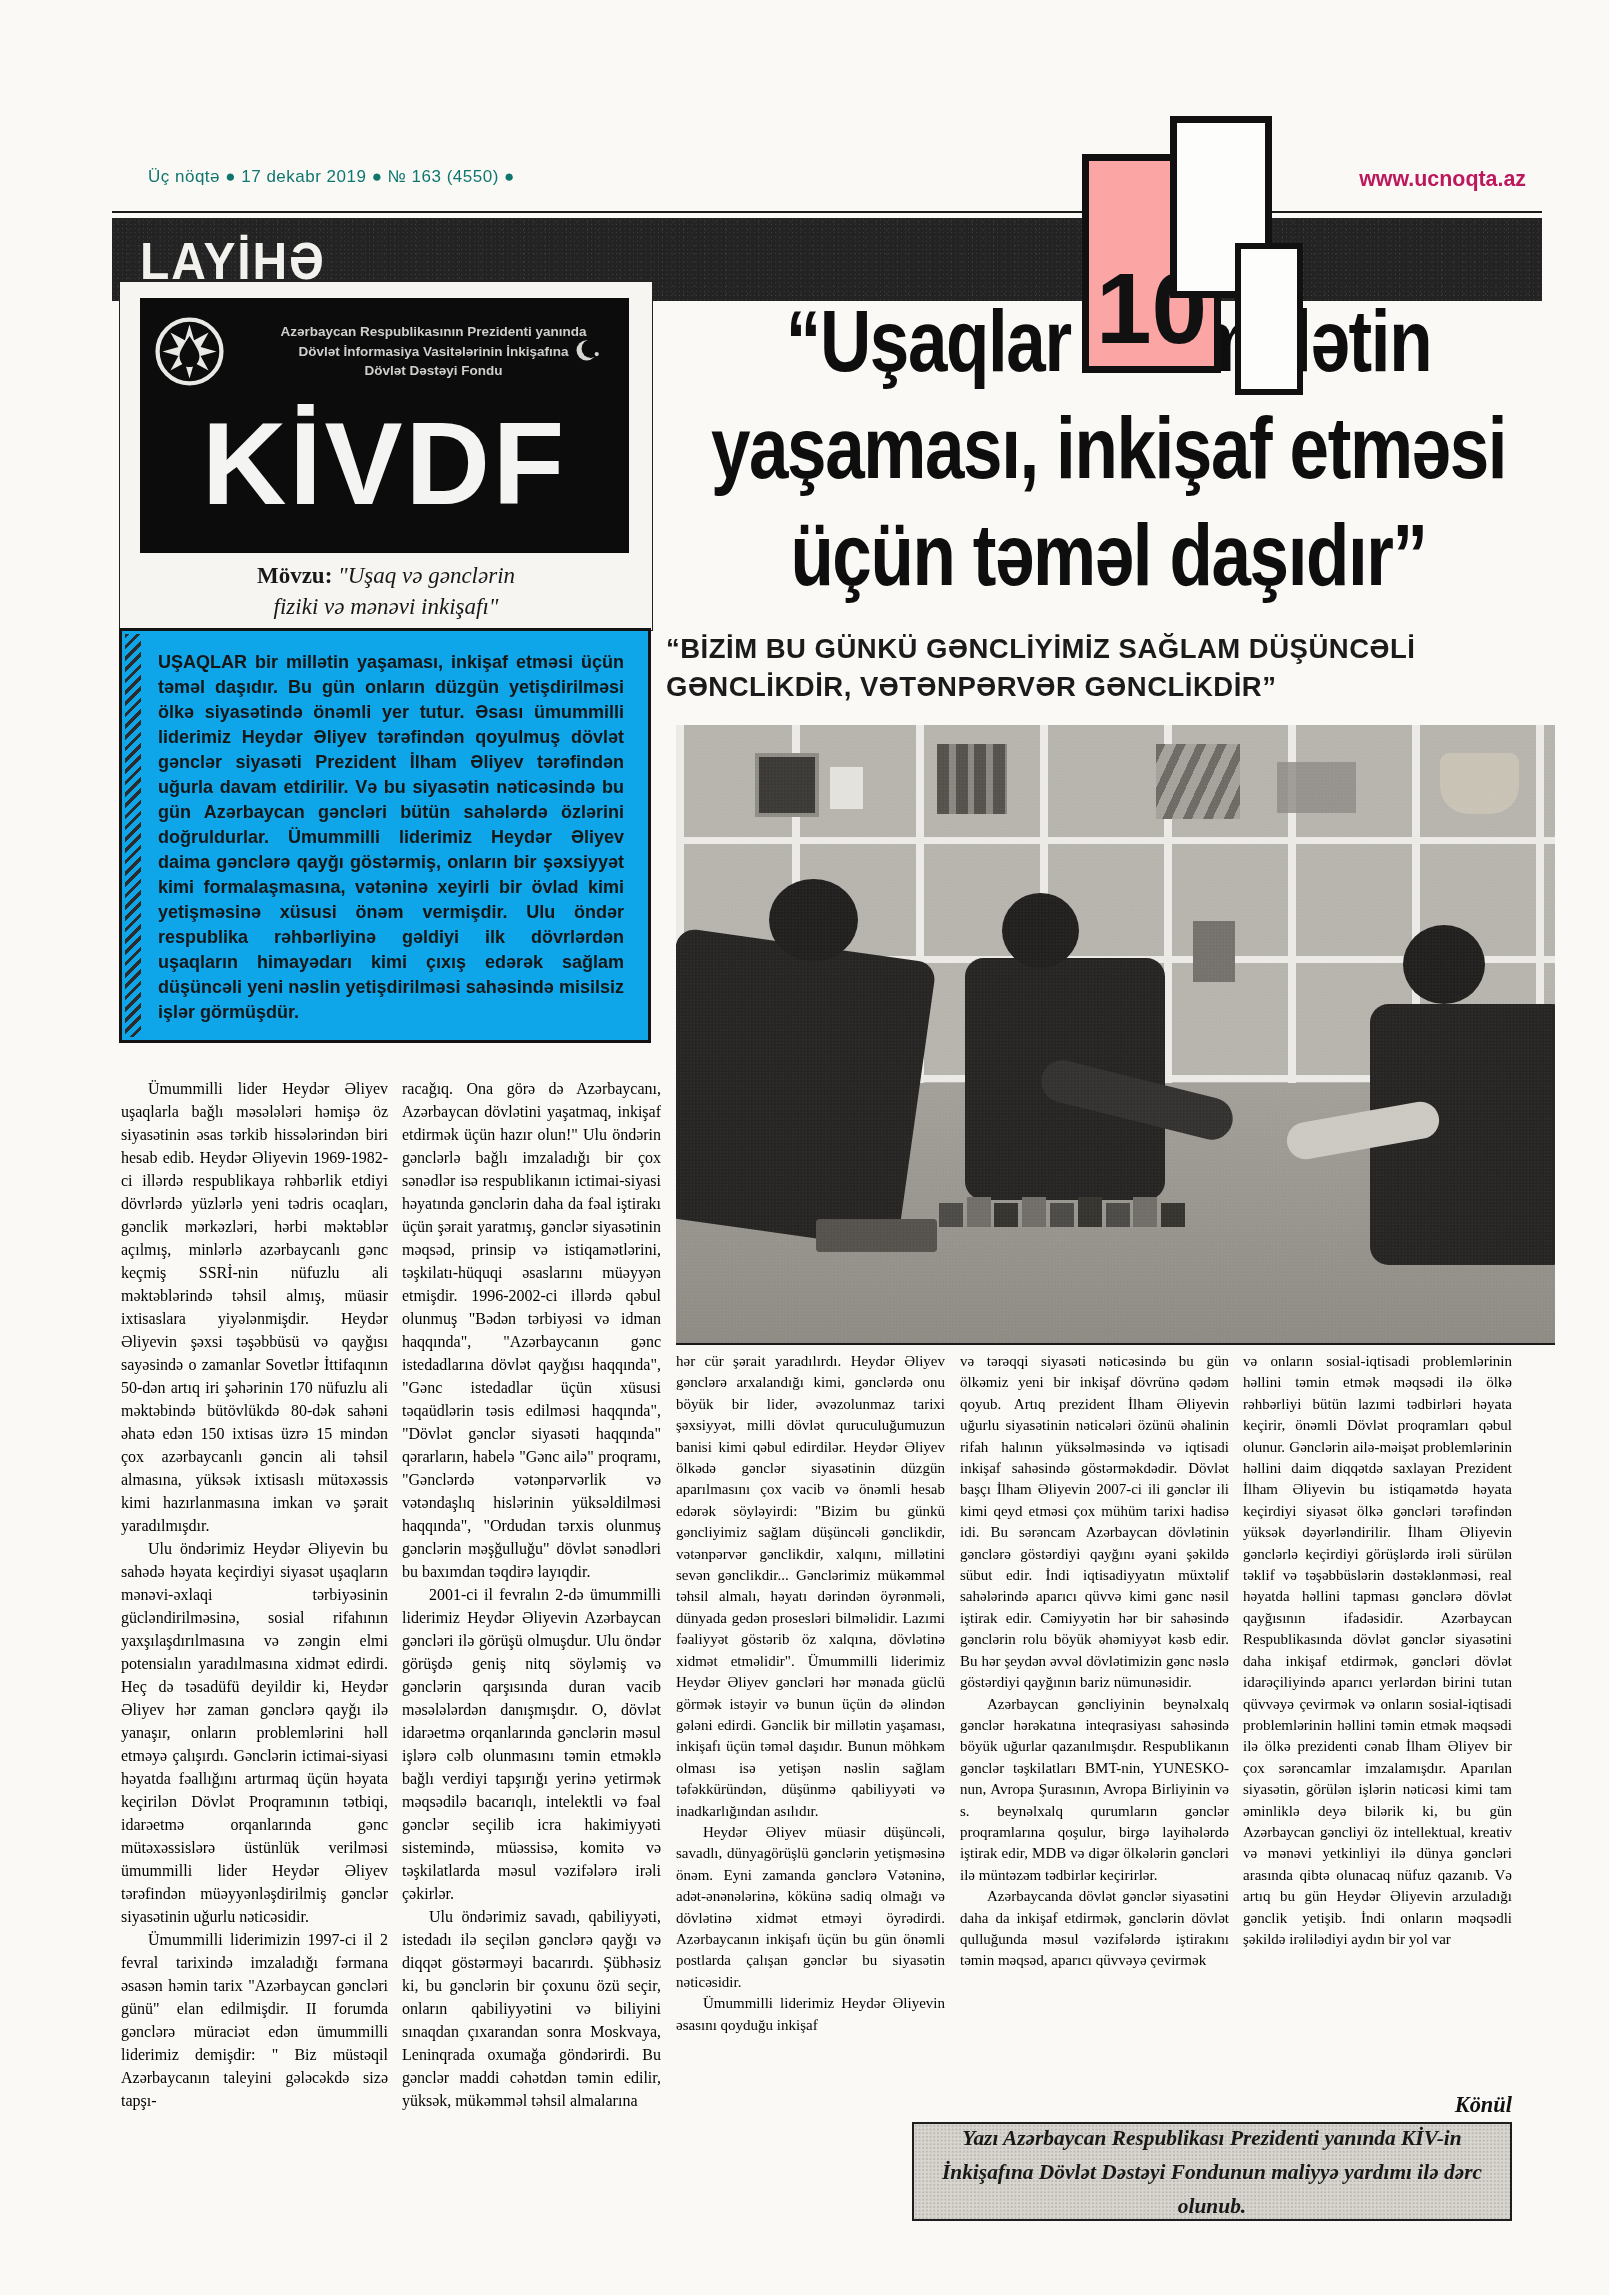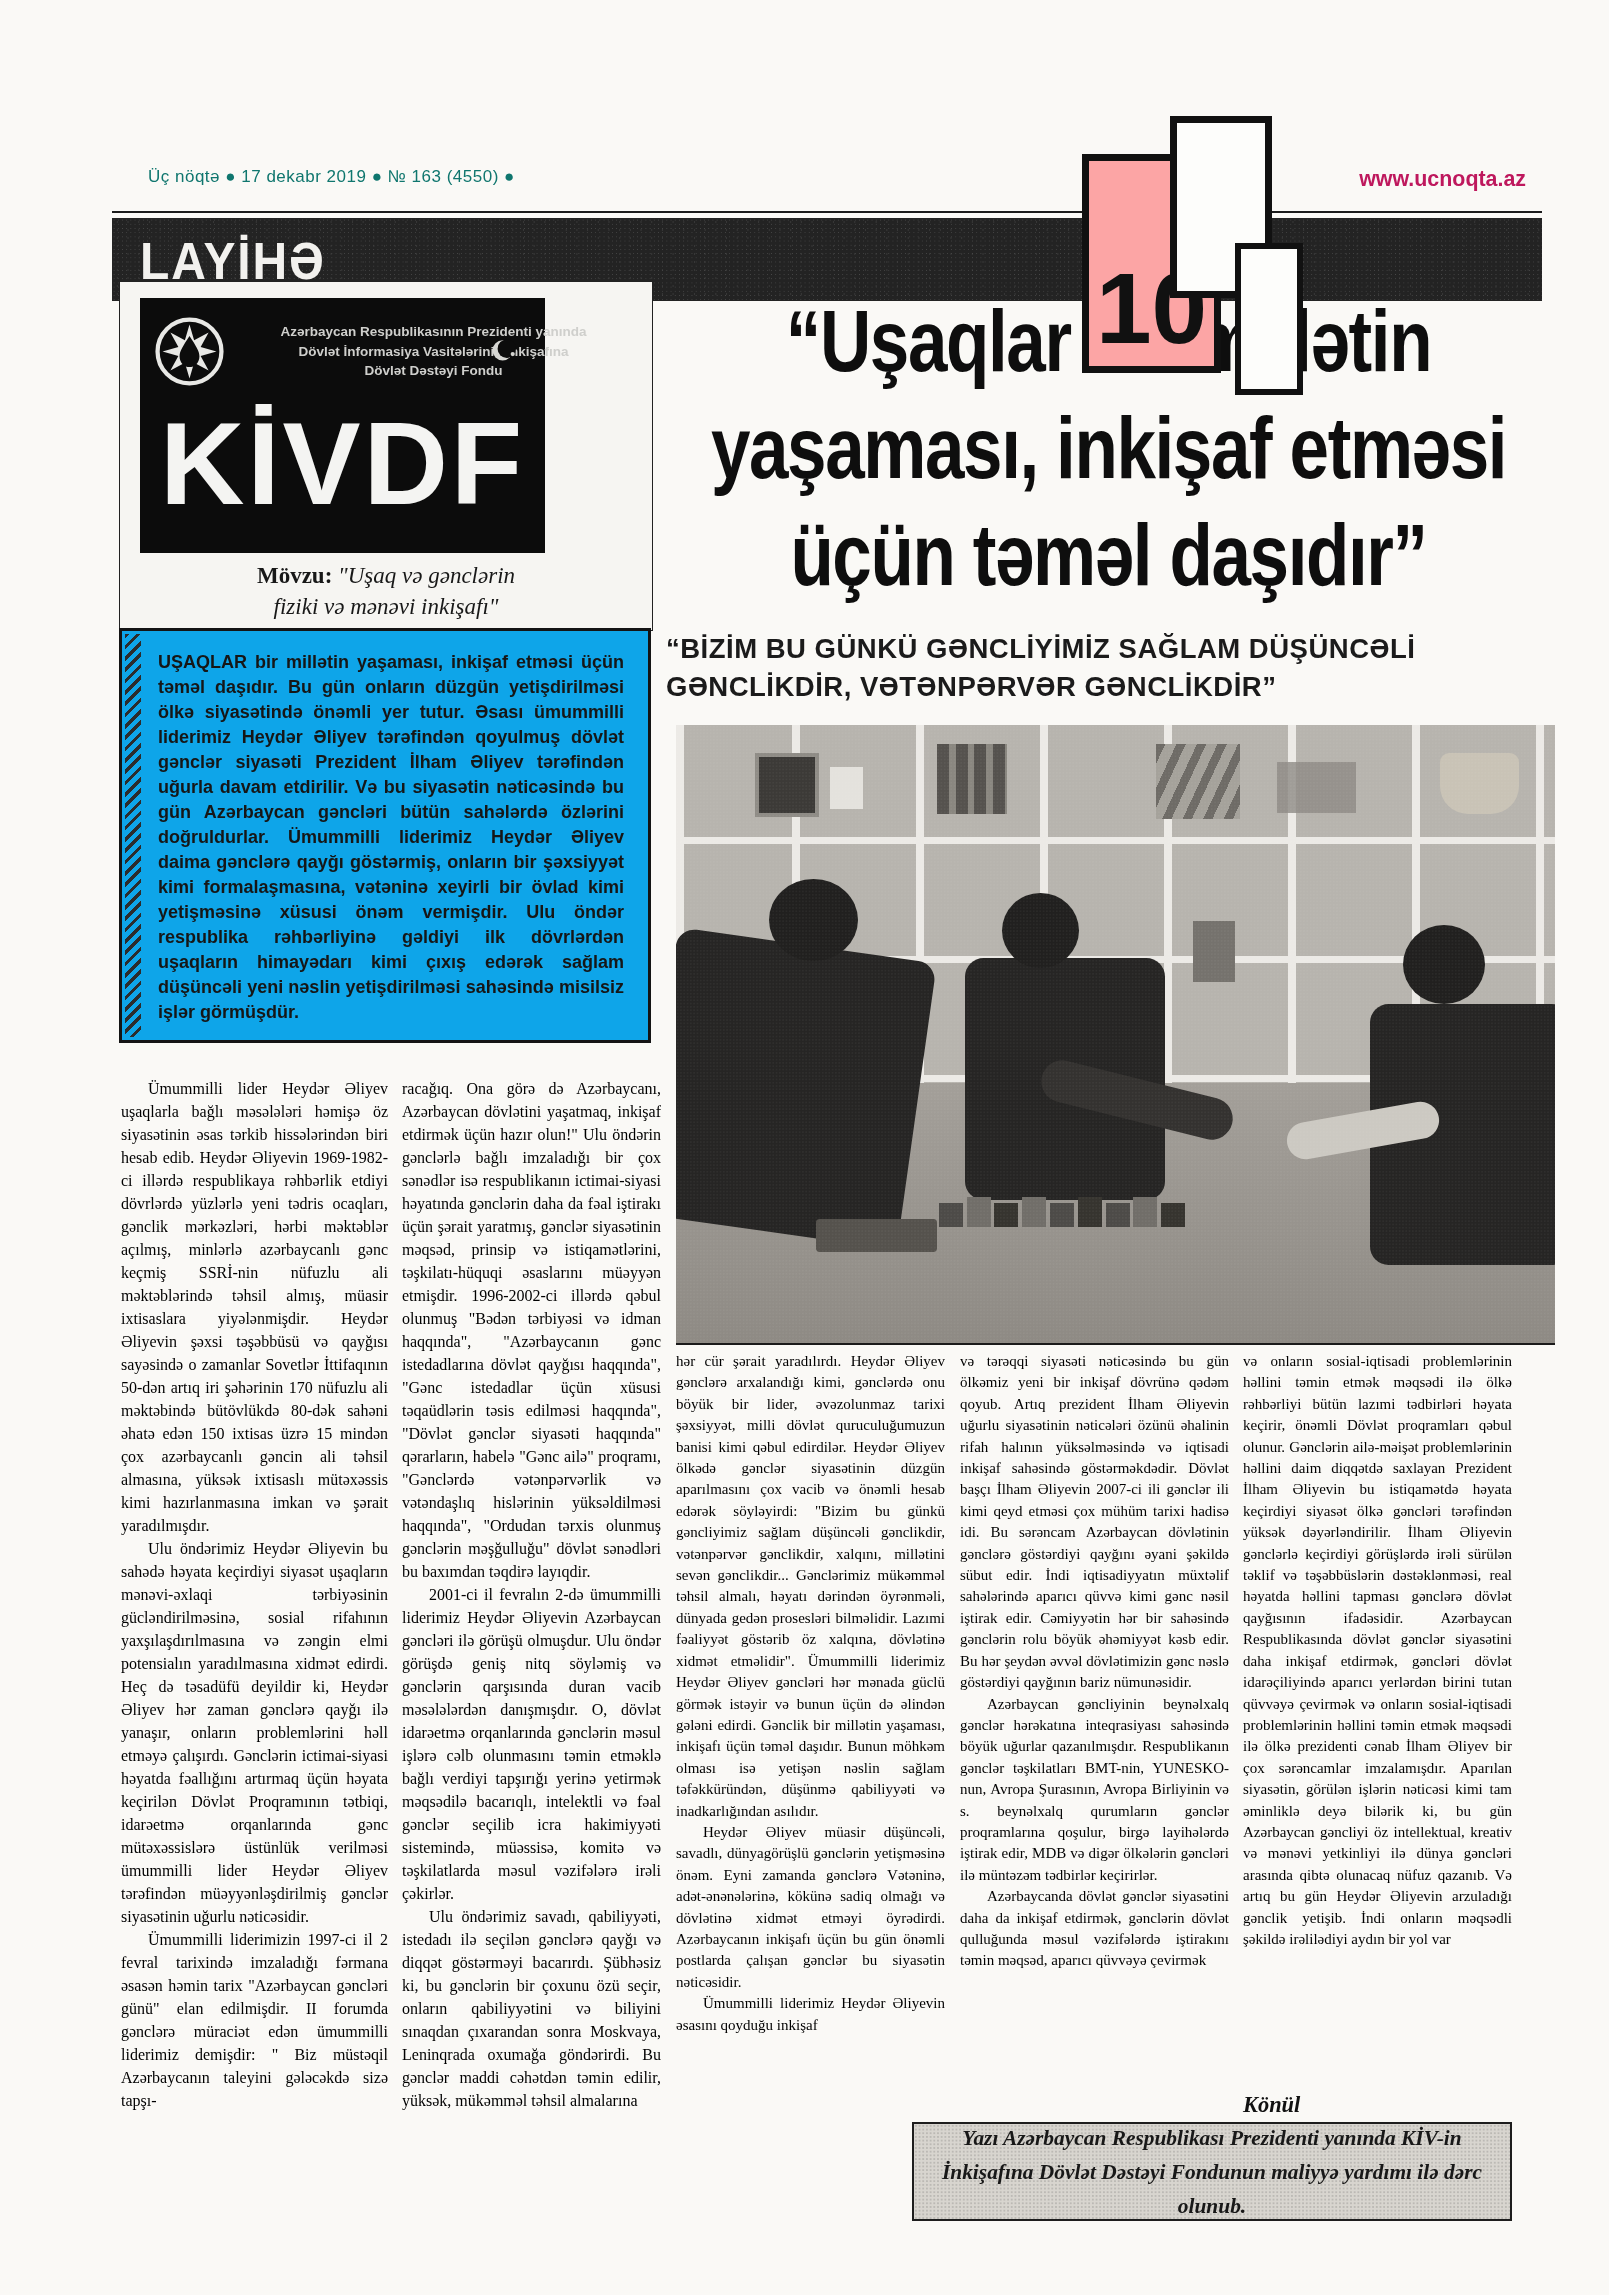--- a/index.html
+++ b/index.html
@@ -30,21 +30,21 @@
   
   .pagenum-box{
     position:absolute;left:1082px;top:154px;width:125px;height:205px;background:#fca5a5;
     border:7px solid #111;z-index:6;display:flex;align-items:flex-end;justify-content:center;
   }
   .pagenum{font-family:"Liberation Sans",sans-serif;font-weight:bold;font-size:100px;line-height:1;color:#111;margin-bottom:8.4px;}
   .deco-rect-a{position:absolute;left:1170px;top:116px;width:88px;height:168px;background:#fdfdfb;border:7.5px solid #111;z-index:7;}
   .deco-rect-b{position:absolute;left:1235px;top:243px;width:56px;height:140px;background:#fdfdfb;border:6.5px solid #111;z-index:8;}
   
   .kivdf-outer{position:absolute;left:119px;top:281px;width:532px;height:348px;border:1.9px solid #222;background:#f6f5f2;}
-  .kivdf-black{position:absolute;left:20px;top:16px;width:405px;height:255px;background:#0c0c0c;}
+  .kivdf-black{position:absolute;left:20px;top:16px;width:489px;height:255px;background:#0c0c0c;}
   .kivdf-emblem{position:absolute;left:14px;top:17.7px;width:71px;height:71px;}
   .kivdf-org{position:absolute;left:93px;top:24px;width:401px;text-align:center;color:#cfcfcc;
     font-family:"Liberation Sans",sans-serif;font-weight:bold;font-size:13.5px;line-height:19.6px;}
   .kivdf-crescent{position:absolute;right:17.7px;top:33px;width:42px;height:42px;}
   .kivdf-logo{position:absolute;left:0;right:0;top:99px;text-align:center;color:#f4f4f2;
     font-family:"Liberation Sans",sans-serif;font-weight:bold;font-size:117px;line-height:1.15;letter-spacing:2.8px;}
   .topic{position:absolute;left:0;right:0;top:278px;text-align:center;font-size:23px;line-height:31px;font-style:italic;color:#181818;}
   .topic b{font-style:normal;font-weight:bold;}
   
   .headline{
@@ -112,21 +112,21 @@
   .col{position:absolute;font-size:16px;line-height:23px;text-align:justify;color:#000000;overflow:hidden;}
   .col p{margin:0;}
   .col p.ind{text-indent:27px;}
   .col-right{font-size:15px;line-height:21.4px;}
   #col0{left:121px;top:1077px;width:267px;height:1113px;}
   #col1{left:402px;top:1077px;width:259px;height:1113px;}
   #col2{left:676px;top:1351px;width:269px;height:820px;}
   #col3{left:960px;top:1351px;width:269px;height:768px;}
   #col4{left:1243px;top:1351px;width:269px;height:736px;}
   .signature{
-    position:absolute;left:1243px;top:2092px;width:269px;
+    position:absolute;left:1243px;top:2092px;width:269px;text-align:right;
     font-weight:bold;font-style:italic;font-size:22.4px;color:#111;
   }
   
   .footer-note{
     position:absolute;left:912px;top:2122px;width:600px;height:99px;border:2.8px solid #1d1d1d;
     background:#d8d5cf;background-image:radial-gradient(circle,rgba(60,60,60,.18) 0.7px,transparent 0.7px);background-size:3.7px 3.7px;
     display:flex;flex-direction:column;align-items:center;justify-content:center;box-sizing:border-box;
   }
   .footer-note span{display:block;font-style:italic;font-weight:bold;font-size:21.4px;line-height:34px;color:#181818;text-align:center;}
 </style>

